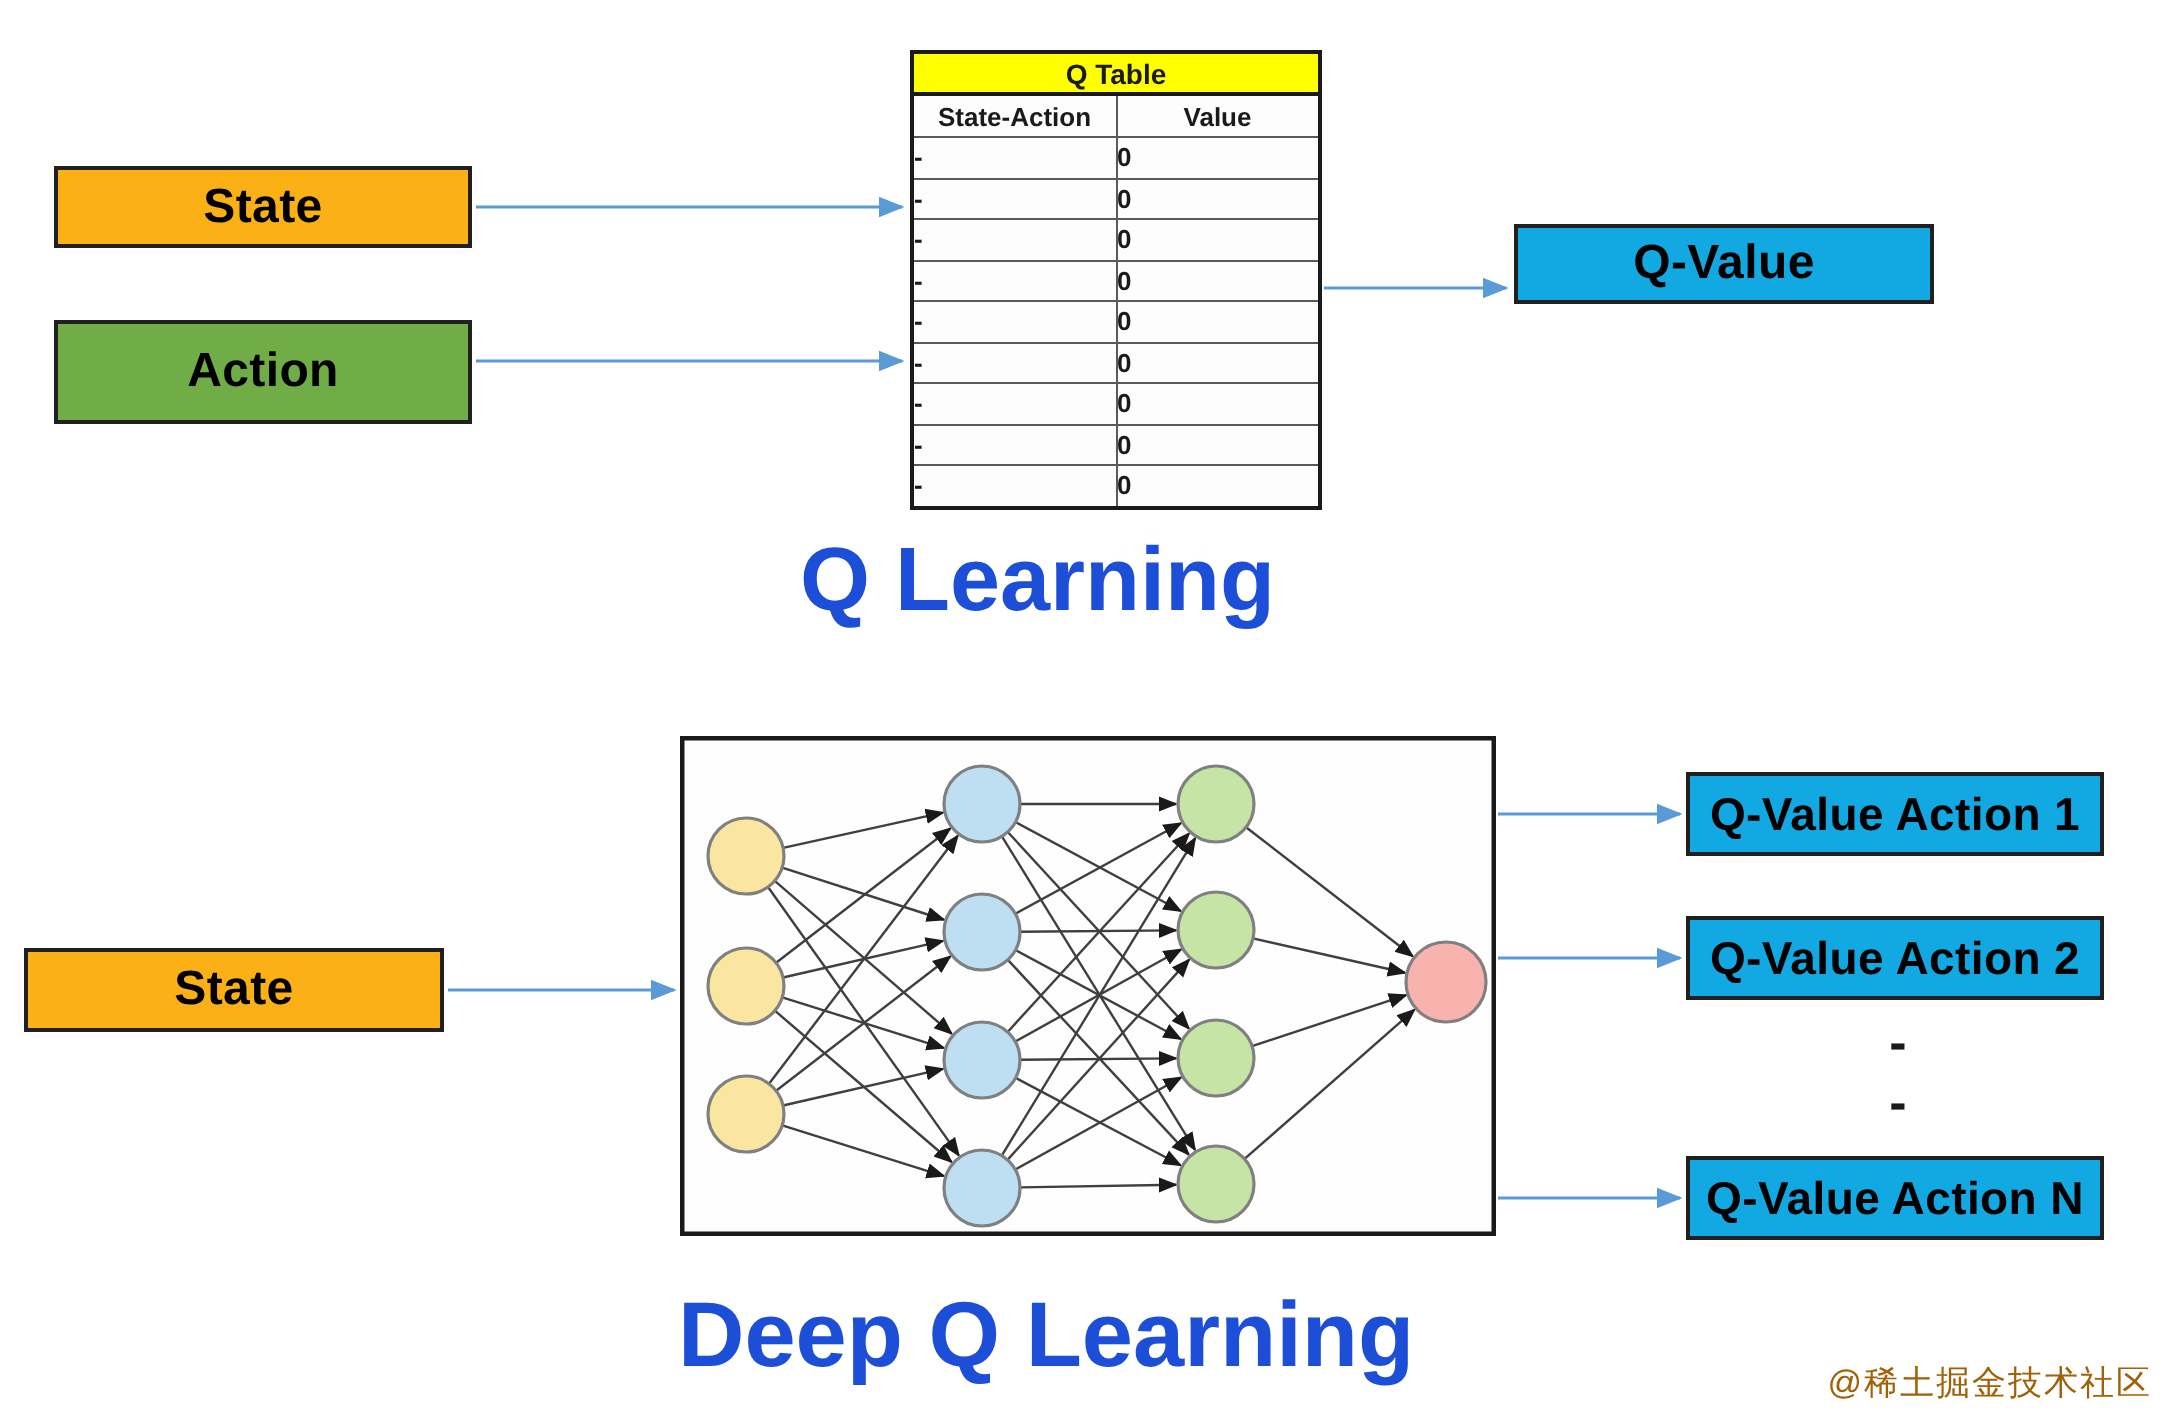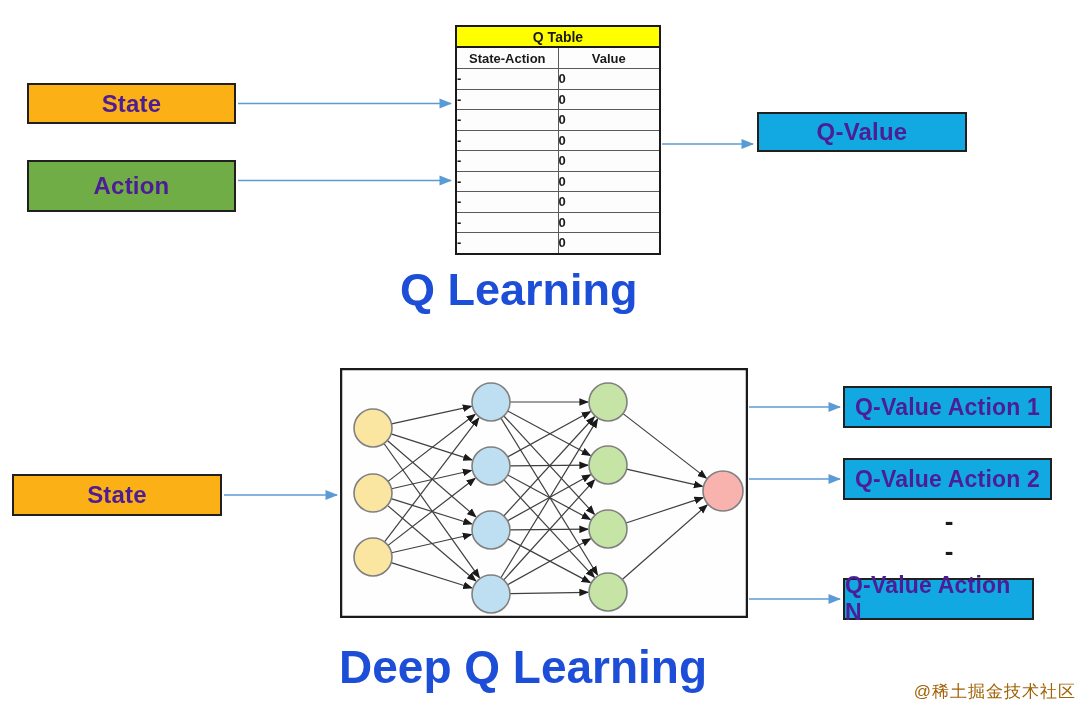--- a/index.html
+++ b/index.html
@@ -4,21 +4,21 @@
 <style>
   html,body{margin:0;padding:0;background:#ffffff;}
   .canvas{
     position:relative;width:1080px;height:708px;background:#ffffff;
     font-family:"Liberation Sans",sans-serif;color:#1a1a1a;overflow:hidden;
   }
   .overlay{position:absolute;left:0;top:0;width:1080px;height:708px;pointer-events:none;}
   .box{
     position:absolute;display:flex;align-items:center;justify-content:center;
     font-weight:bold;font-size:24px;box-sizing:border-box;border:2px solid #202020;
-    color:#4c1d95;letter-spacing:0.2px;
+    color:#000000;letter-spacing:0.2px;
   }
   .outbox{font-size:23px;}
   .qtable{
     position:absolute;left:455px;top:25px;width:206px;border-collapse:collapse;
     table-layout:fixed;border:2px solid #1a1a1a;background:#fdfdfd;
   }
   .qtable th,.qtable td{border:1px solid #5a5a5a;padding:0;}
   .qtable .qtitle{font-size:14px;height:19px;border-bottom:2px solid #1a1a1a;font-weight:bold;}
   .qtable .colh{font-size:13px;height:20px;font-weight:bold;}
   .qtable td{font-size:13px;height:19.5px;font-weight:bold;}
@@ -181,21 +181,21 @@
     <span>Q-Value Action 1</span>
   </div>
 
   <div class="box outbox" style="left: 843px; top: 458px; width: 209px; height: 42px; background: rgb(18, 169, 227);">
     <span>Q-Value Action 2</span>
   </div>
 
   <div class="dash" style="left:933px;top:505px;">-</div>
   <div class="dash" style="left:933px;top:535px;">-</div>
 
-  <div class="box outbox" style="left: 843px; top: 578px; width: 191px; height: 42px; background: rgb(18, 169, 227);">
+  <div class="box outbox" style="left: 843px; top: 578px; width: 209px; height: 42px; background: rgb(18, 169, 227);">
     <span>Q-Value Action N</span>
   </div>
 
   <div class="title" style="left:339px;top:640px;width:400px;font-size:46px;">Deep Q Learning</div>
 
   <div class="watermark">@稀土掘金技术社区</div>
 
 </div>
 
 </body></html>

